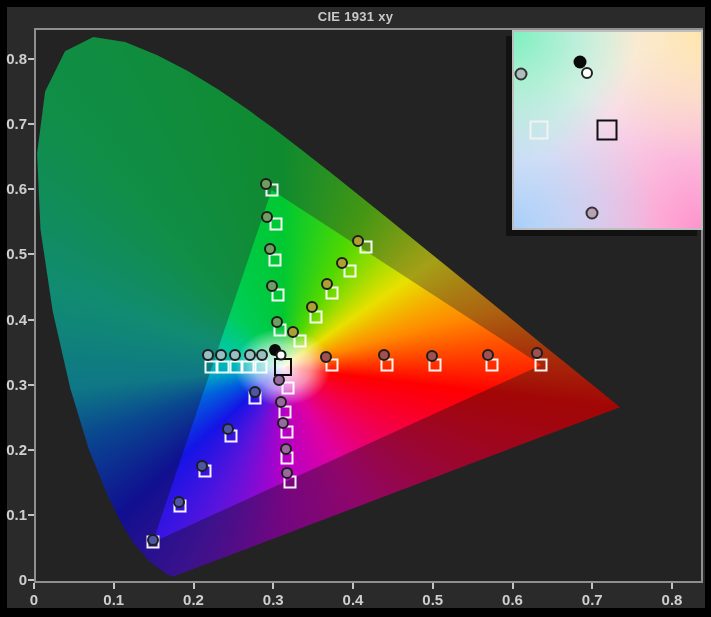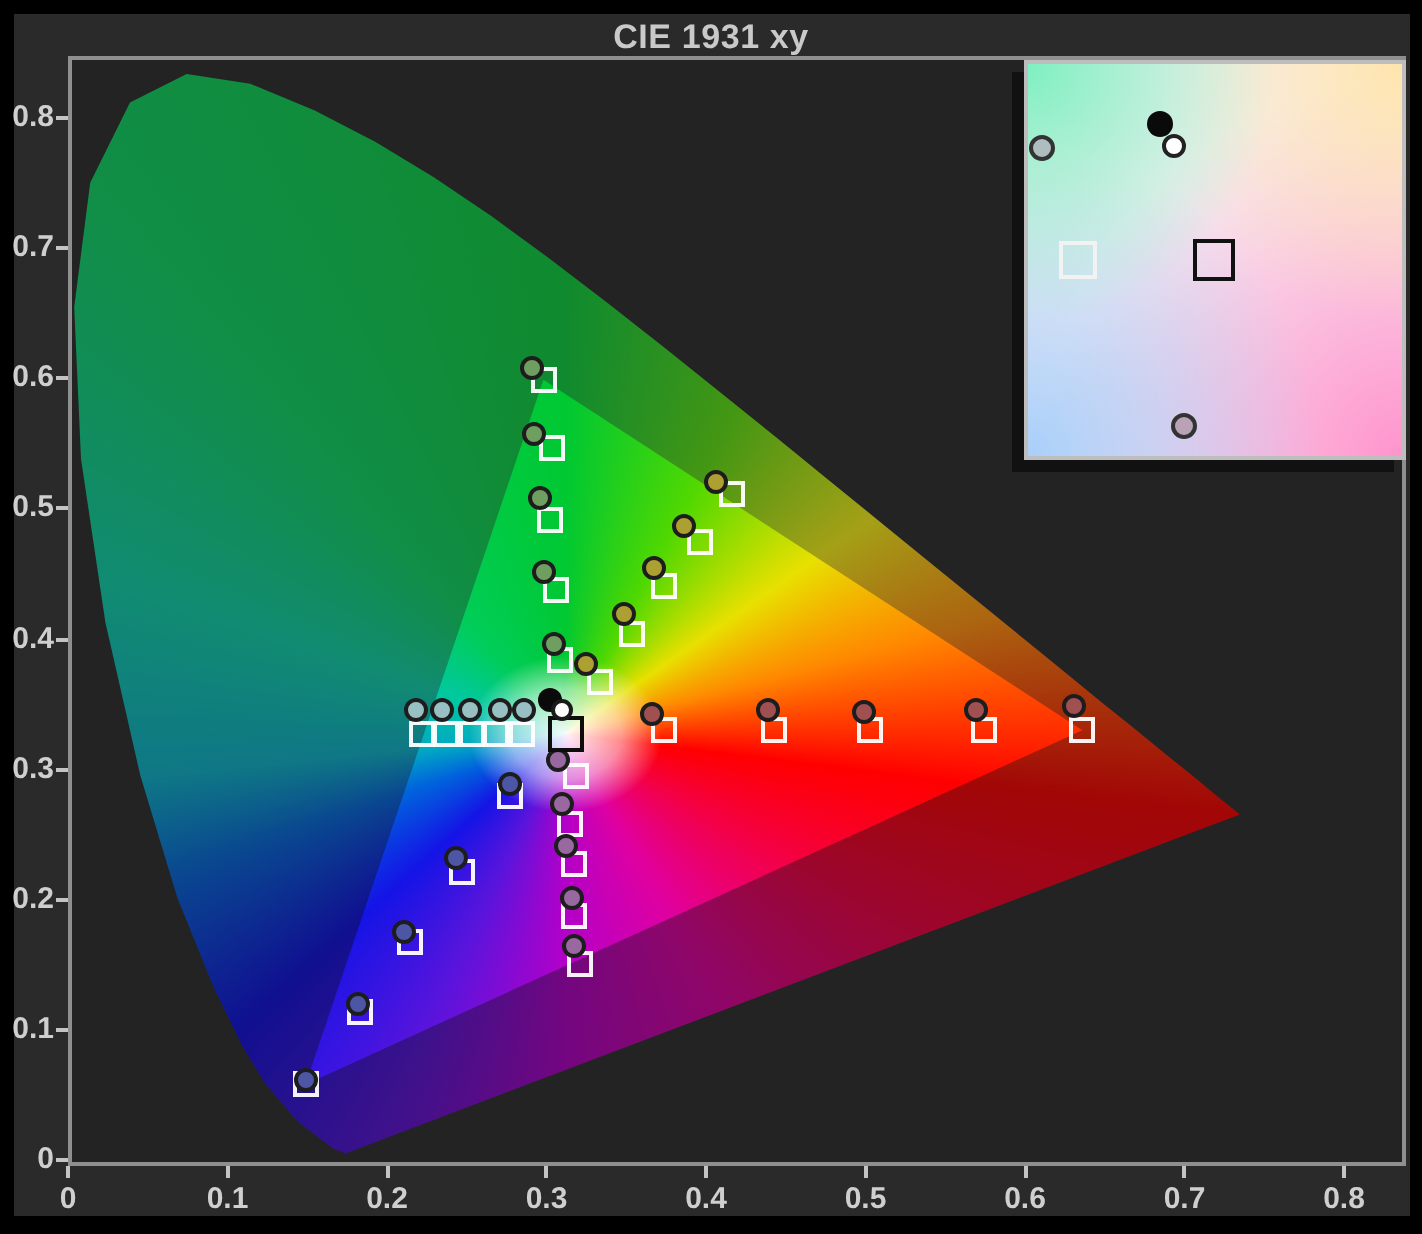--- a/index.html
+++ b/index.html
@@ -6,21 +6,21 @@
   #root{
     position:relative;width:711px;height:617px;background:#000;overflow:hidden;
     font-family:"Liberation Sans",sans-serif;
   }
   #panel{
     position:absolute;left:7px;top:7px;width:698px;height:601px;
     background:#2a2a2a;
   }
   #chart-title{
     position:absolute;left:0;top:9px;width:711px;text-align:center;
-    color:#c9c9c9;font-size:17px;font-weight:600;letter-spacing:0.3px;
+    color:#c9c9c9;font-size:13px;font-weight:600;letter-spacing:0.3px;
   }
   #plot{
     position:absolute;left:34px;top:28px;width:669px;height:555px;
     background:#232323;overflow:hidden;
   }
   #plot-border{
     position:absolute;left:34px;top:28px;width:669px;height:555px;
     border:2px solid #8f8f8f;box-sizing:border-box;pointer-events:none;
   }
   .layer{position:absolute;left:0;top:0;width:100%;height:100%;}

